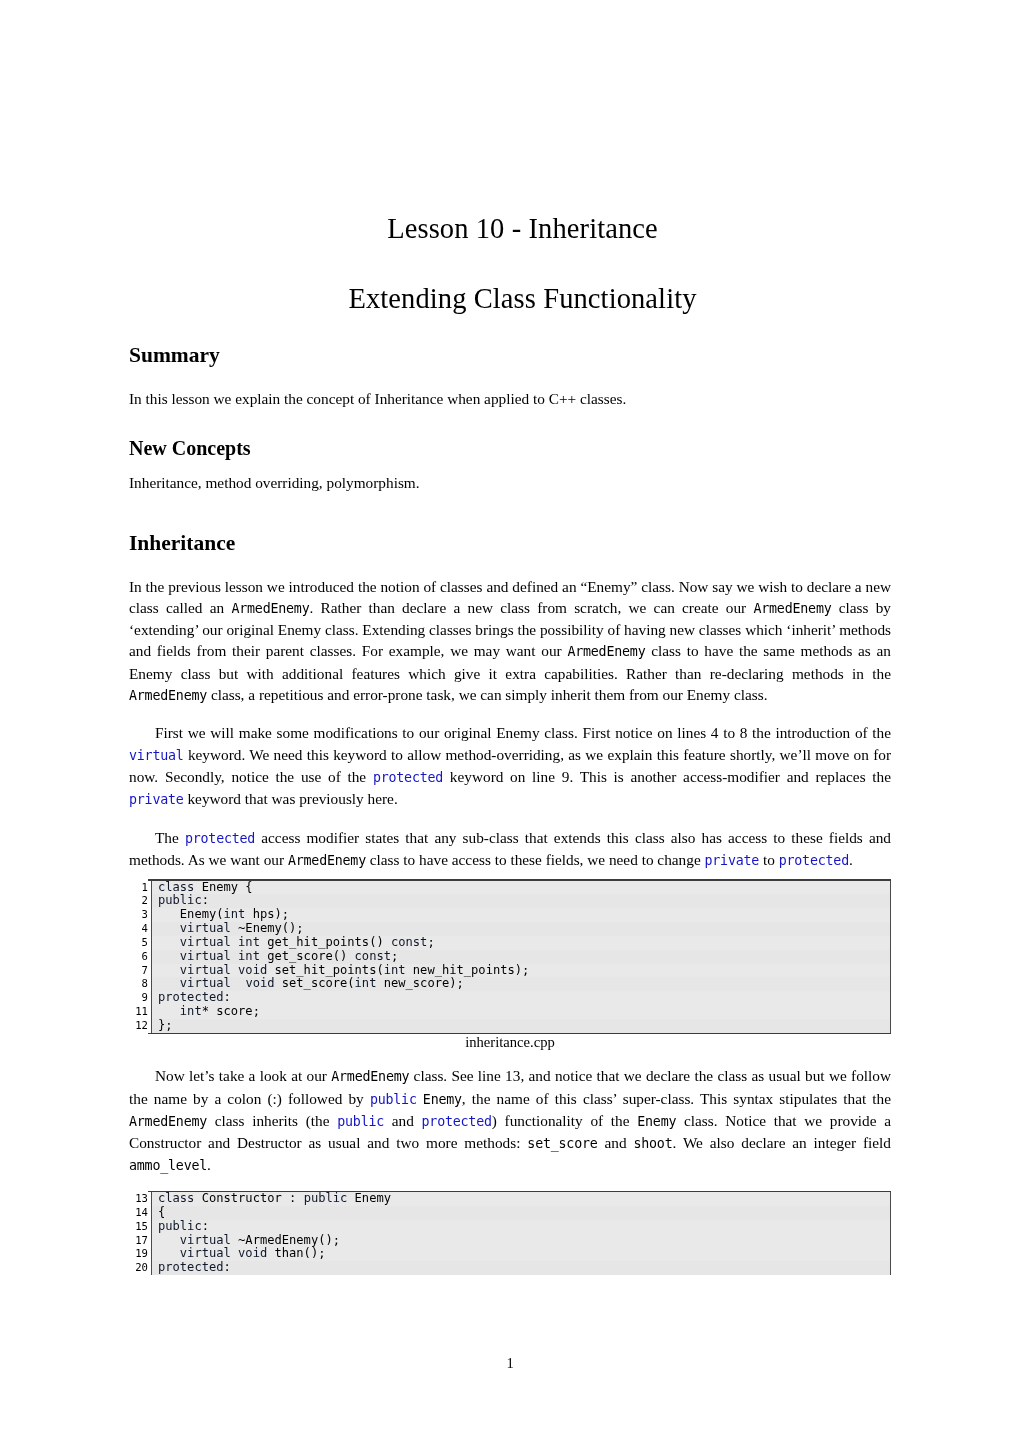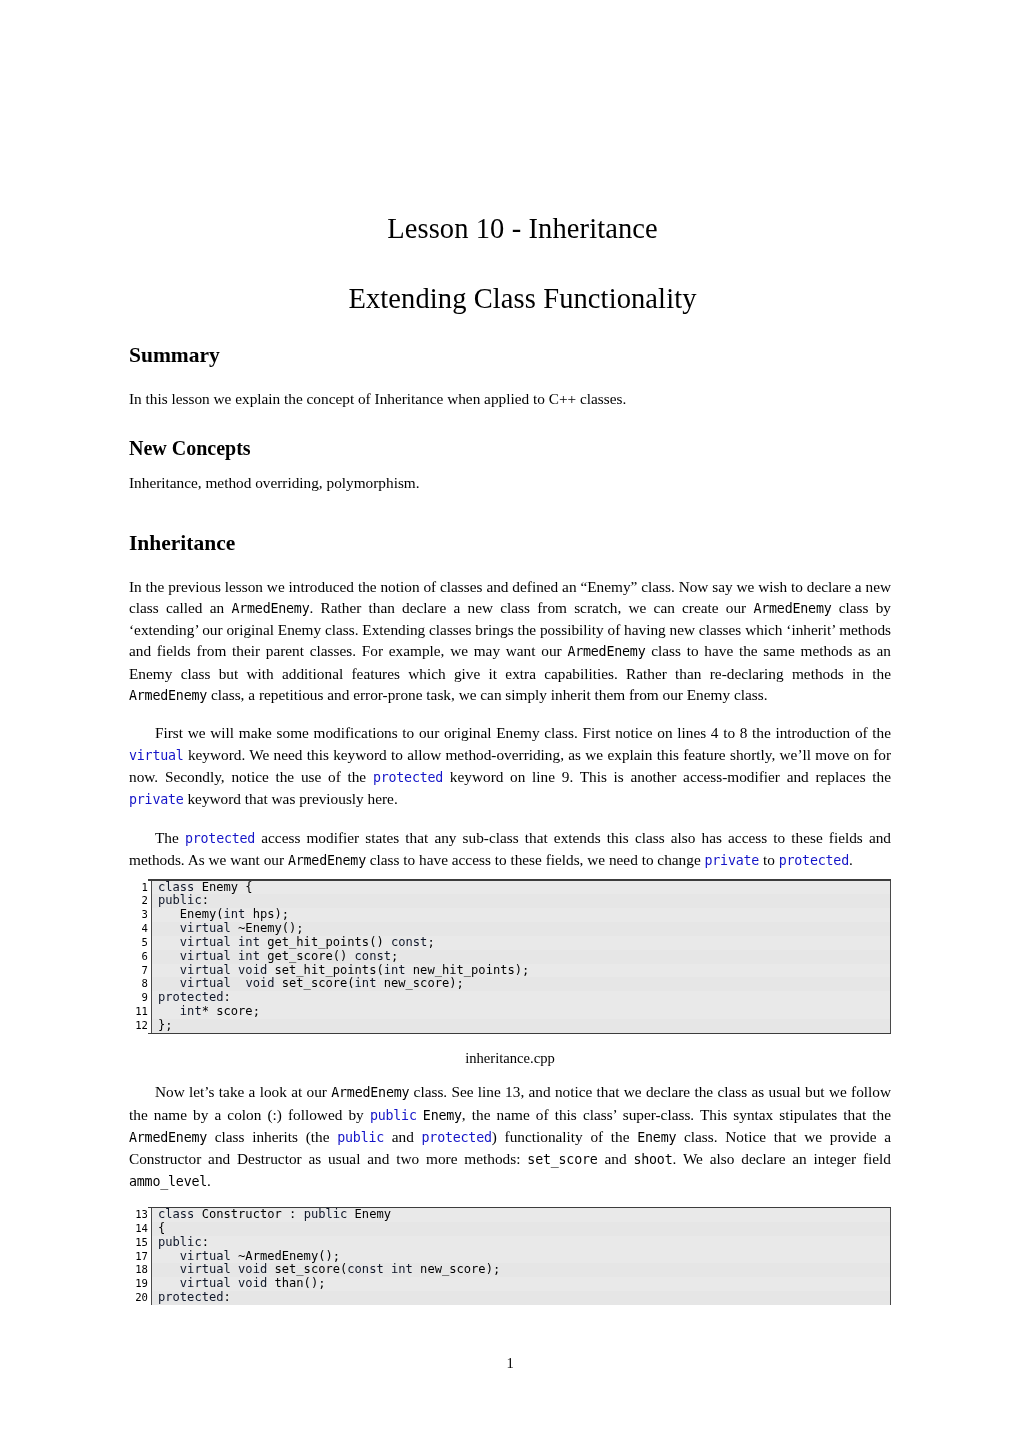--- a/index.html
+++ b/index.html
@@ -124,21 +124,20 @@
     margin-left: 19px;
     height: 1.4px;
     background: #3c3c3c;
   }
   .code-kw { color: #0f172a; }
   .code-txt { color: #000000; }
 
   .caption {
     text-align: center;
     font-size: 14.6px;
-    margin-top: 16px;
   }
 
   
   .pagenum {
     position: absolute;
     left: 0;
     top: 1355px;
     width: 1020px;
     text-align: center;
     font-size: 14.5px;
@@ -247,24 +246,20 @@
           </div>
           <div class="code-row">
             <div class="lineno">15</div>
             <div class="codecell"><span class="code-kw">public</span><span class="code-txt">:</span></div>
           </div>
           <div class="code-row">
             <div class="lineno">17</div>
             <div class="codecell"><span class="code-txt">   </span><span class="code-kw">virtual</span><span class="code-txt"> ~ArmedEnemy();</span></div>
           </div>
           <div class="code-row">
-            <div class="lineno">18</div>
-            <div class="codecell alt"><span class="code-txt">   </span><span class="code-kw">virtual void</span><span class="code-txt"> set_score(</span><span class="code-kw">const int</span><span class="code-txt"> new_score);</span></div>
-          </div>
-          <div class="code-row">
             <div class="lineno">19</div>
             <div class="codecell"><span class="code-txt">   </span><span class="code-kw">virtual void</span><span class="code-txt"> than();</span></div>
           </div>
           <div class="code-row">
             <div class="lineno">20</div>
             <div class="codecell alt"><span class="code-kw">protected</span><span class="code-txt">:</span></div>
           </div>
         </div>
     </div>
 

